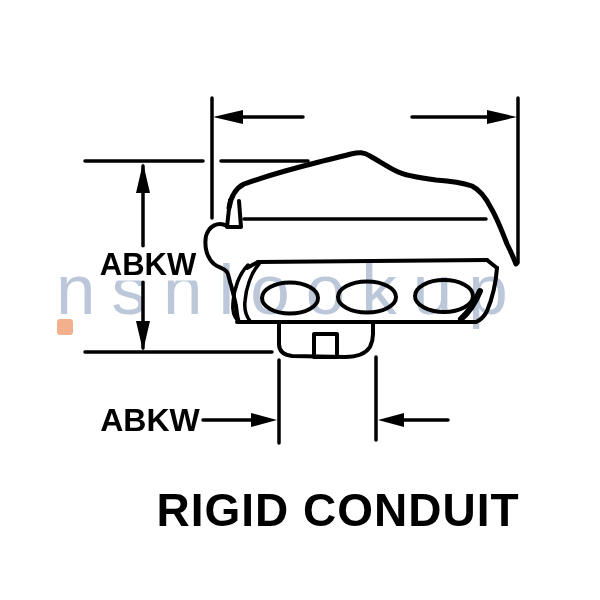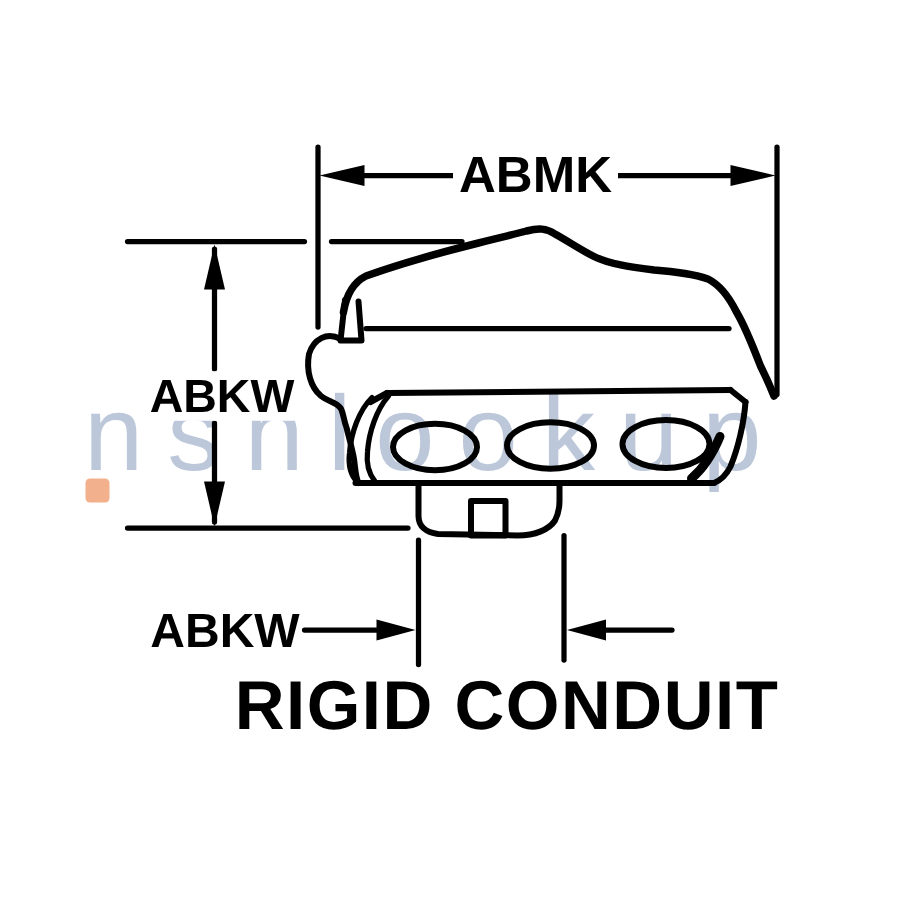--- a/index.html
+++ b/index.html
@@ -40,21 +40,21 @@
     transform:translate(-50%,-50%);
     font-weight:700;
     color:var(--line,#000);
     white-space:nowrap;
     line-height:1;
   }
   .lbl.knockout{background:var(--bg,#ffffff);padding:1px 4px;}
   .lbl-abmk{left:357px;top:117px;font-size:34px;}
   .lbl-abkw{left:148px;top:264px;font-size:31px;}
   .lbl-cspc{left:150px;top:420px;font-size:32px;}
-  .lbl-title{left:338px;top:470px;font-size:46px;letter-spacing:1px;}
+  .lbl-title{left:338px;top:510px;font-size:46px;letter-spacing:1px;}
 </style>
 </head>
 <body>
 
 <div class="canvas">
 
   <div class="watermark">nsnlookup</div>
   <div class="wm-accent"></div>
 
   <svg class="diagram" width="600" height="600" viewBox="0 0 600 600">
@@ -113,19 +113,18 @@
       <ellipse class="ln" stroke-width="4" cx="290" cy="298" rx="28" ry="15.5"></ellipse>
       <ellipse class="ln" stroke-width="4" cx="367" cy="297" rx="29" ry="15.5"></ellipse>
       <ellipse class="ln" stroke-width="4" cx="444" cy="296" rx="29" ry="16"></ellipse>
 
       <path class="ln" stroke-width="4" d="M 279,322 L 279,344 C 279,351 284,355 292,356 L 345,357 C 357,357 366,353 370,347
            C 372,343 373,338 373,334 L 373,323"></path>
       <rect class="ln" stroke-width="4" x="314" y="334" width="23" height="23"></rect>
     </g>
   </svg>
 
-  <div class="lbl lbl-abmk knockout">ABMK</div>
   <div class="lbl lbl-abkw knockout">ABKW</div>
   <div class="lbl lbl-cspc">ABKW</div>
 
   <div class="lbl lbl-title">RIGID CONDUIT</div>
 
 </div>
 
 </body></html>

